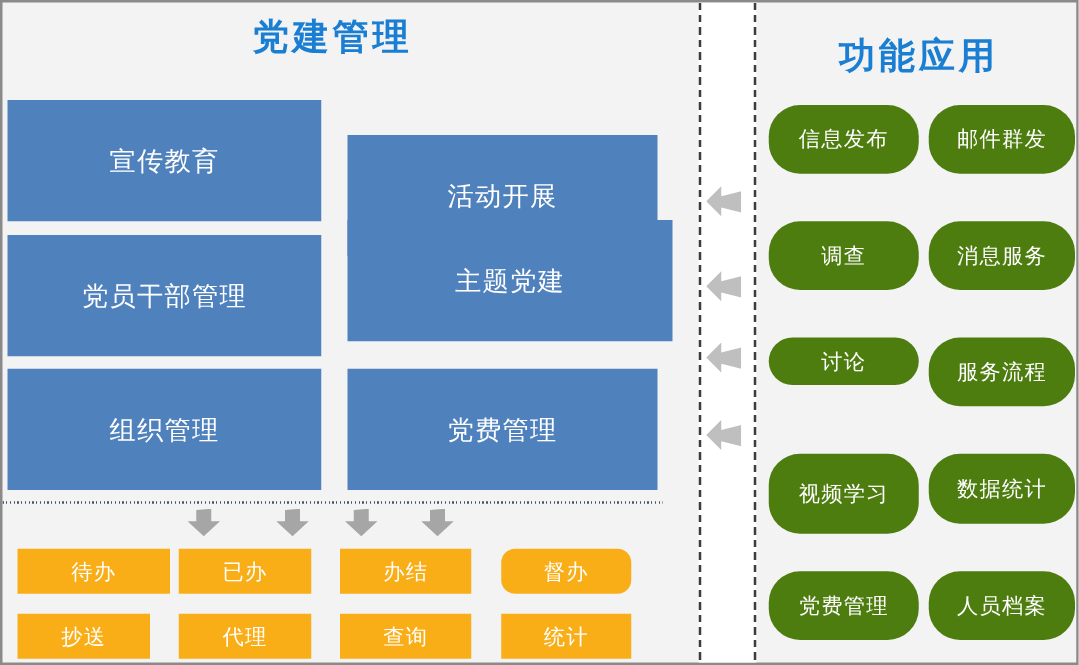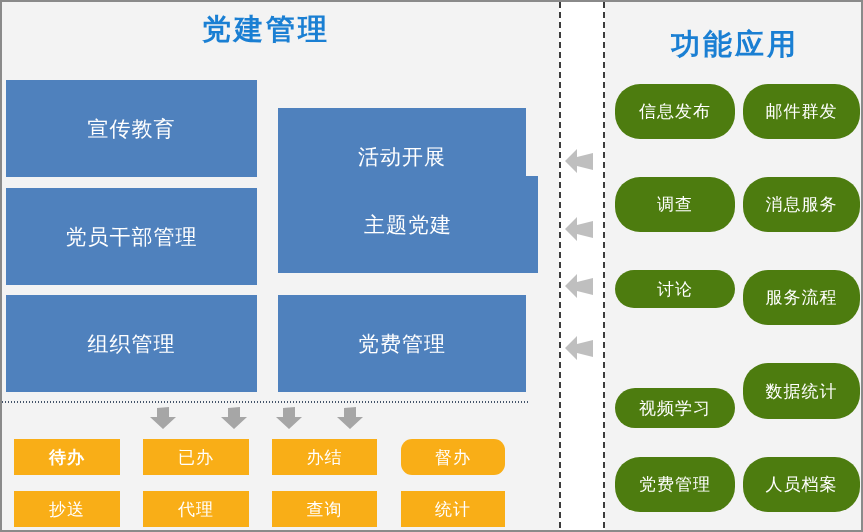--- a/index.html
+++ b/index.html
@@ -58,21 +58,21 @@
   <svg class="arrow" style="left:219px;top:405px;" width="26" height="22" viewBox="0 0 26 22">
       <polygon points="7,1 19,0 19,10 26,10 13,22 0,10 7,10" fill="#a6a6a6"></polygon>
     </svg>
   <svg class="arrow" style="left:274px;top:405px;" width="26" height="22" viewBox="0 0 26 22">
       <polygon points="7,1 19,0 19,10 26,10 13,22 0,10 7,10" fill="#a6a6a6"></polygon>
     </svg>
   <svg class="arrow" style="left:335px;top:405px;" width="26" height="22" viewBox="0 0 26 22">
       <polygon points="7,1 19,0 19,10 26,10 13,22 0,10 7,10" fill="#a6a6a6"></polygon>
     </svg>
 
-  <div class="box task" style="left:12px;top:437px;width:106px;height:36px;font-weight:bold;">待办</div>
+  <div class="box task" style="left:12px;top:437px;width:122px;height:36px;">待办</div>
   <div class="box task" style="left:141px;top:437px;width:106px;height:36px;">已办</div>
   <div class="box task" style="left:270px;top:437px;width:105px;height:36px;">办结</div>
   <div class="box task" style="left:399px;top:437px;width:104px;height:36px;border-radius:11px;">督办</div>
   <div class="box task" style="left:12px;top:489px;width:106px;height:36px;">抄送</div>
   <div class="box task" style="left:141px;top:489px;width:106px;height:36px;">代理</div>
   <div class="box task" style="left:270px;top:489px;width:105px;height:36px;">查询</div>
   <div class="box task" style="left:399px;top:489px;width:104px;height:36px;">统计</div>
 
   <svg class="arrow" style="left:563px;top:146px;" width="28" height="27" viewBox="0 0 28 27">
       <polygon points="0,13 12,1 12,9 28,5 28,22 12,18 12,25" fill="#bfbfbf"></polygon>
@@ -86,18 +86,18 @@
   <svg class="arrow" style="left:563px;top:333px;" width="28" height="27" viewBox="0 0 28 27">
       <polygon points="0,13 12,1 12,9 28,5 28,22 12,18 12,25" fill="#bfbfbf"></polygon>
     </svg>
 
   <div class="box app" style="left:613px;top:82px;width:120px;height:55px;">信息发布</div>
   <div class="box app" style="left:741px;top:82px;width:117px;height:55px;">邮件群发</div>
   <div class="box app" style="left:613px;top:175px;width:120px;height:55px;">调查</div>
   <div class="box app" style="left:741px;top:175px;width:117px;height:55px;">消息服务</div>
   <div class="box app" style="left:613px;top:268px;width:120px;height:38px;">讨论</div>
   <div class="box app" style="left:741px;top:268px;width:117px;height:55px;">服务流程</div>
-  <div class="box app" style="left:613px;top:361px;width:120px;height:40px;margin-top:25px;">视频学习</div>
+  <div class="box app" style="left:613px;top:361px;width:120px;height:64px;">视频学习</div>
   <div class="box app" style="left:741px;top:361px;width:117px;height:56px;">数据统计</div>
   <div class="box app" style="left:613px;top:455px;width:120px;height:55px;">党费管理</div>
   <div class="box app" style="left:741px;top:455px;width:117px;height:55px;">人员档案</div>
 
 </div>
 
 </body></html>

